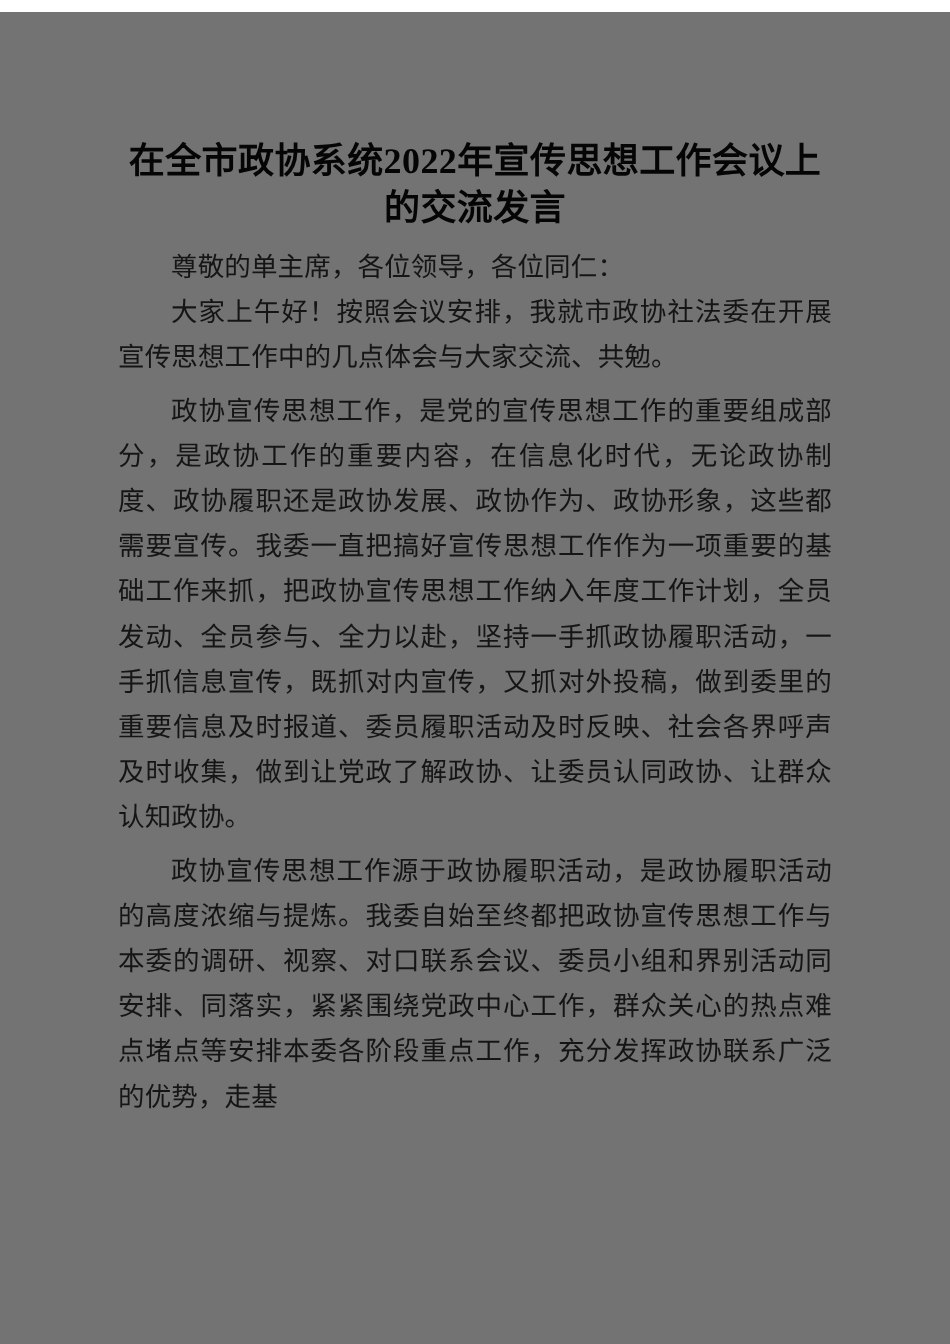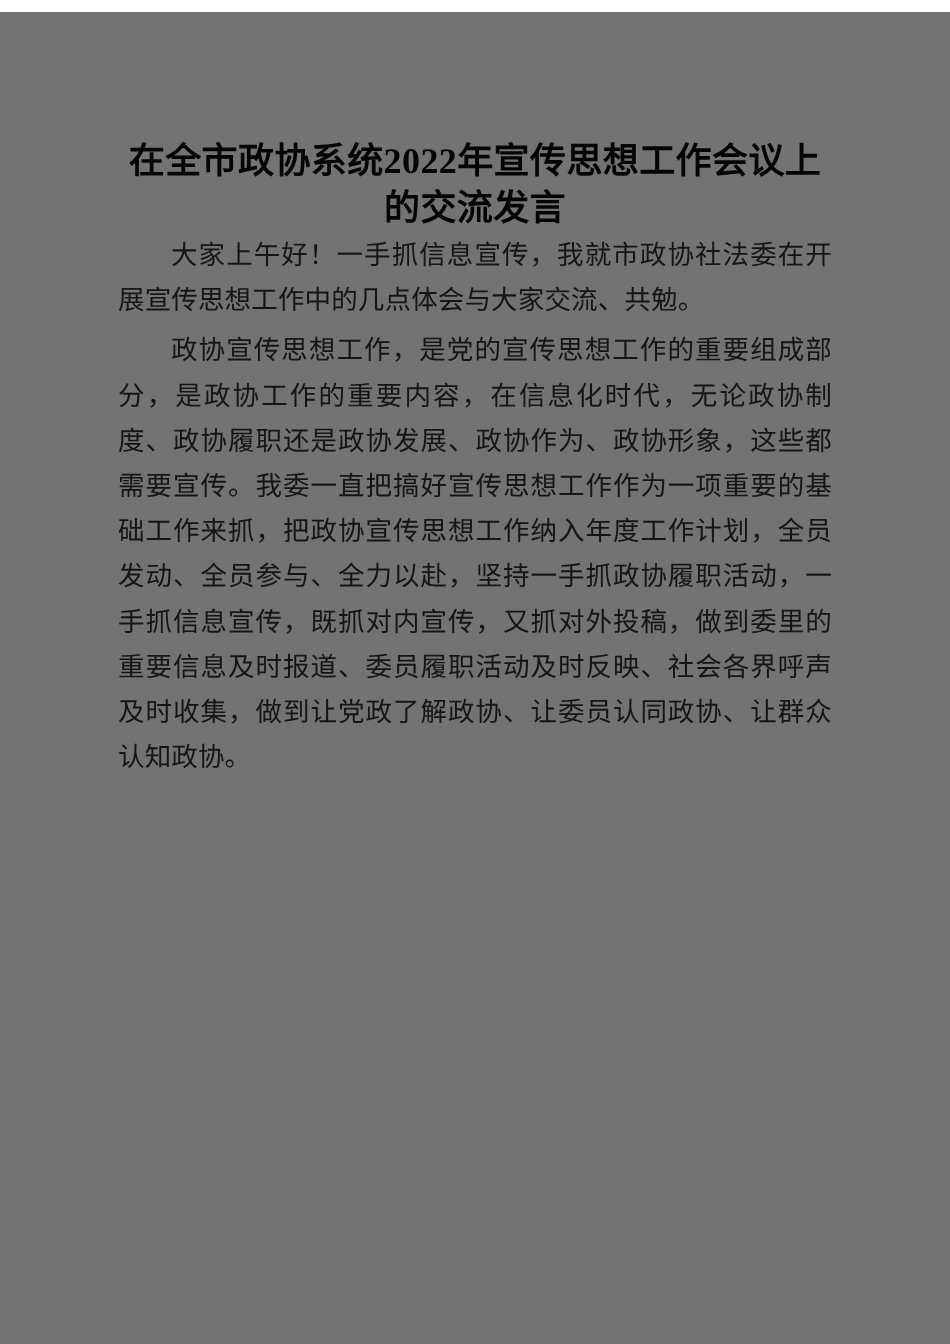--- a/index.html
+++ b/index.html
@@ -80,32 +80,34 @@
     line-height: 45.2px;
     text-align: justify;
     text-align-last: left;
     text-justify: inter-ideograph;
     text-indent: 2em;
     color: #000000;
     letter-spacing: 0.1px;
   }
 
   .heading-gap-top { padding-top: 10px; }
-  .para-gap-top { padding-top: 8px; font-family: Liberation Mono, monospace; }
+  .para-gap-top { padding-top: 8px; }
 </style>
 </head>
 <body>
 
 <div class="page">
   <div class="content">
 
     <h1 class="doc-title">在全市政协系统2022年宣传思想工作会议上的交流发言</h1>
 
+    <p class="para indent first-body">尊敬的单主席，各位领导，各位同仁：</p>
 
-    <p class="para indent">大家上午好！一手抓信息宣传，我就市政协社法委在开展宣传思想工作中的几点体会与大家交流、共勉。</p>
+    <p class="para indent">大家上午好！按照会议安排，我就市政协社法委在开展宣传思想工作中的几点体会与大家交流、共勉。</p>
 
 
     <p class="para indent para-gap-top">政协宣传思想工作，是党的宣传思想工作的重要组成部分，是政协工作的重要内容，在信息化时代，无论政协制度、政协履职还是政协发展、政协作为、政协形象，这些都需要宣传。我委一直把搞好宣传思想工作作为一项重要的基础工作来抓，把政协宣传思想工作纳入年度工作计划，全员发动、全员参与、全力以赴，坚持一手抓政协履职活动，一手抓信息宣传，既抓对内宣传，又抓对外投稿，做到委里的重要信息及时报道、委员履职活动及时反映、社会各界呼声及时收集，做到让党政了解政协、让委员认同政协、让群众认知政协。</p>
 
 
+    <p class="para indent para-gap-top">政协宣传思想工作源于政协履职活动，是政协履职活动的高度浓缩与提炼。我委自始至终都把政协宣传思想工作与本委的调研、视察、对口联系会议、委员小组和界别活动同安排、同落实，紧紧围绕党政中心工作，群众关心的热点难点堵点等安排本委各阶段重点工作，充分发挥政协联系广泛的优势，走基</p>
 
   </div>
 </div>
 
 </body></html>

